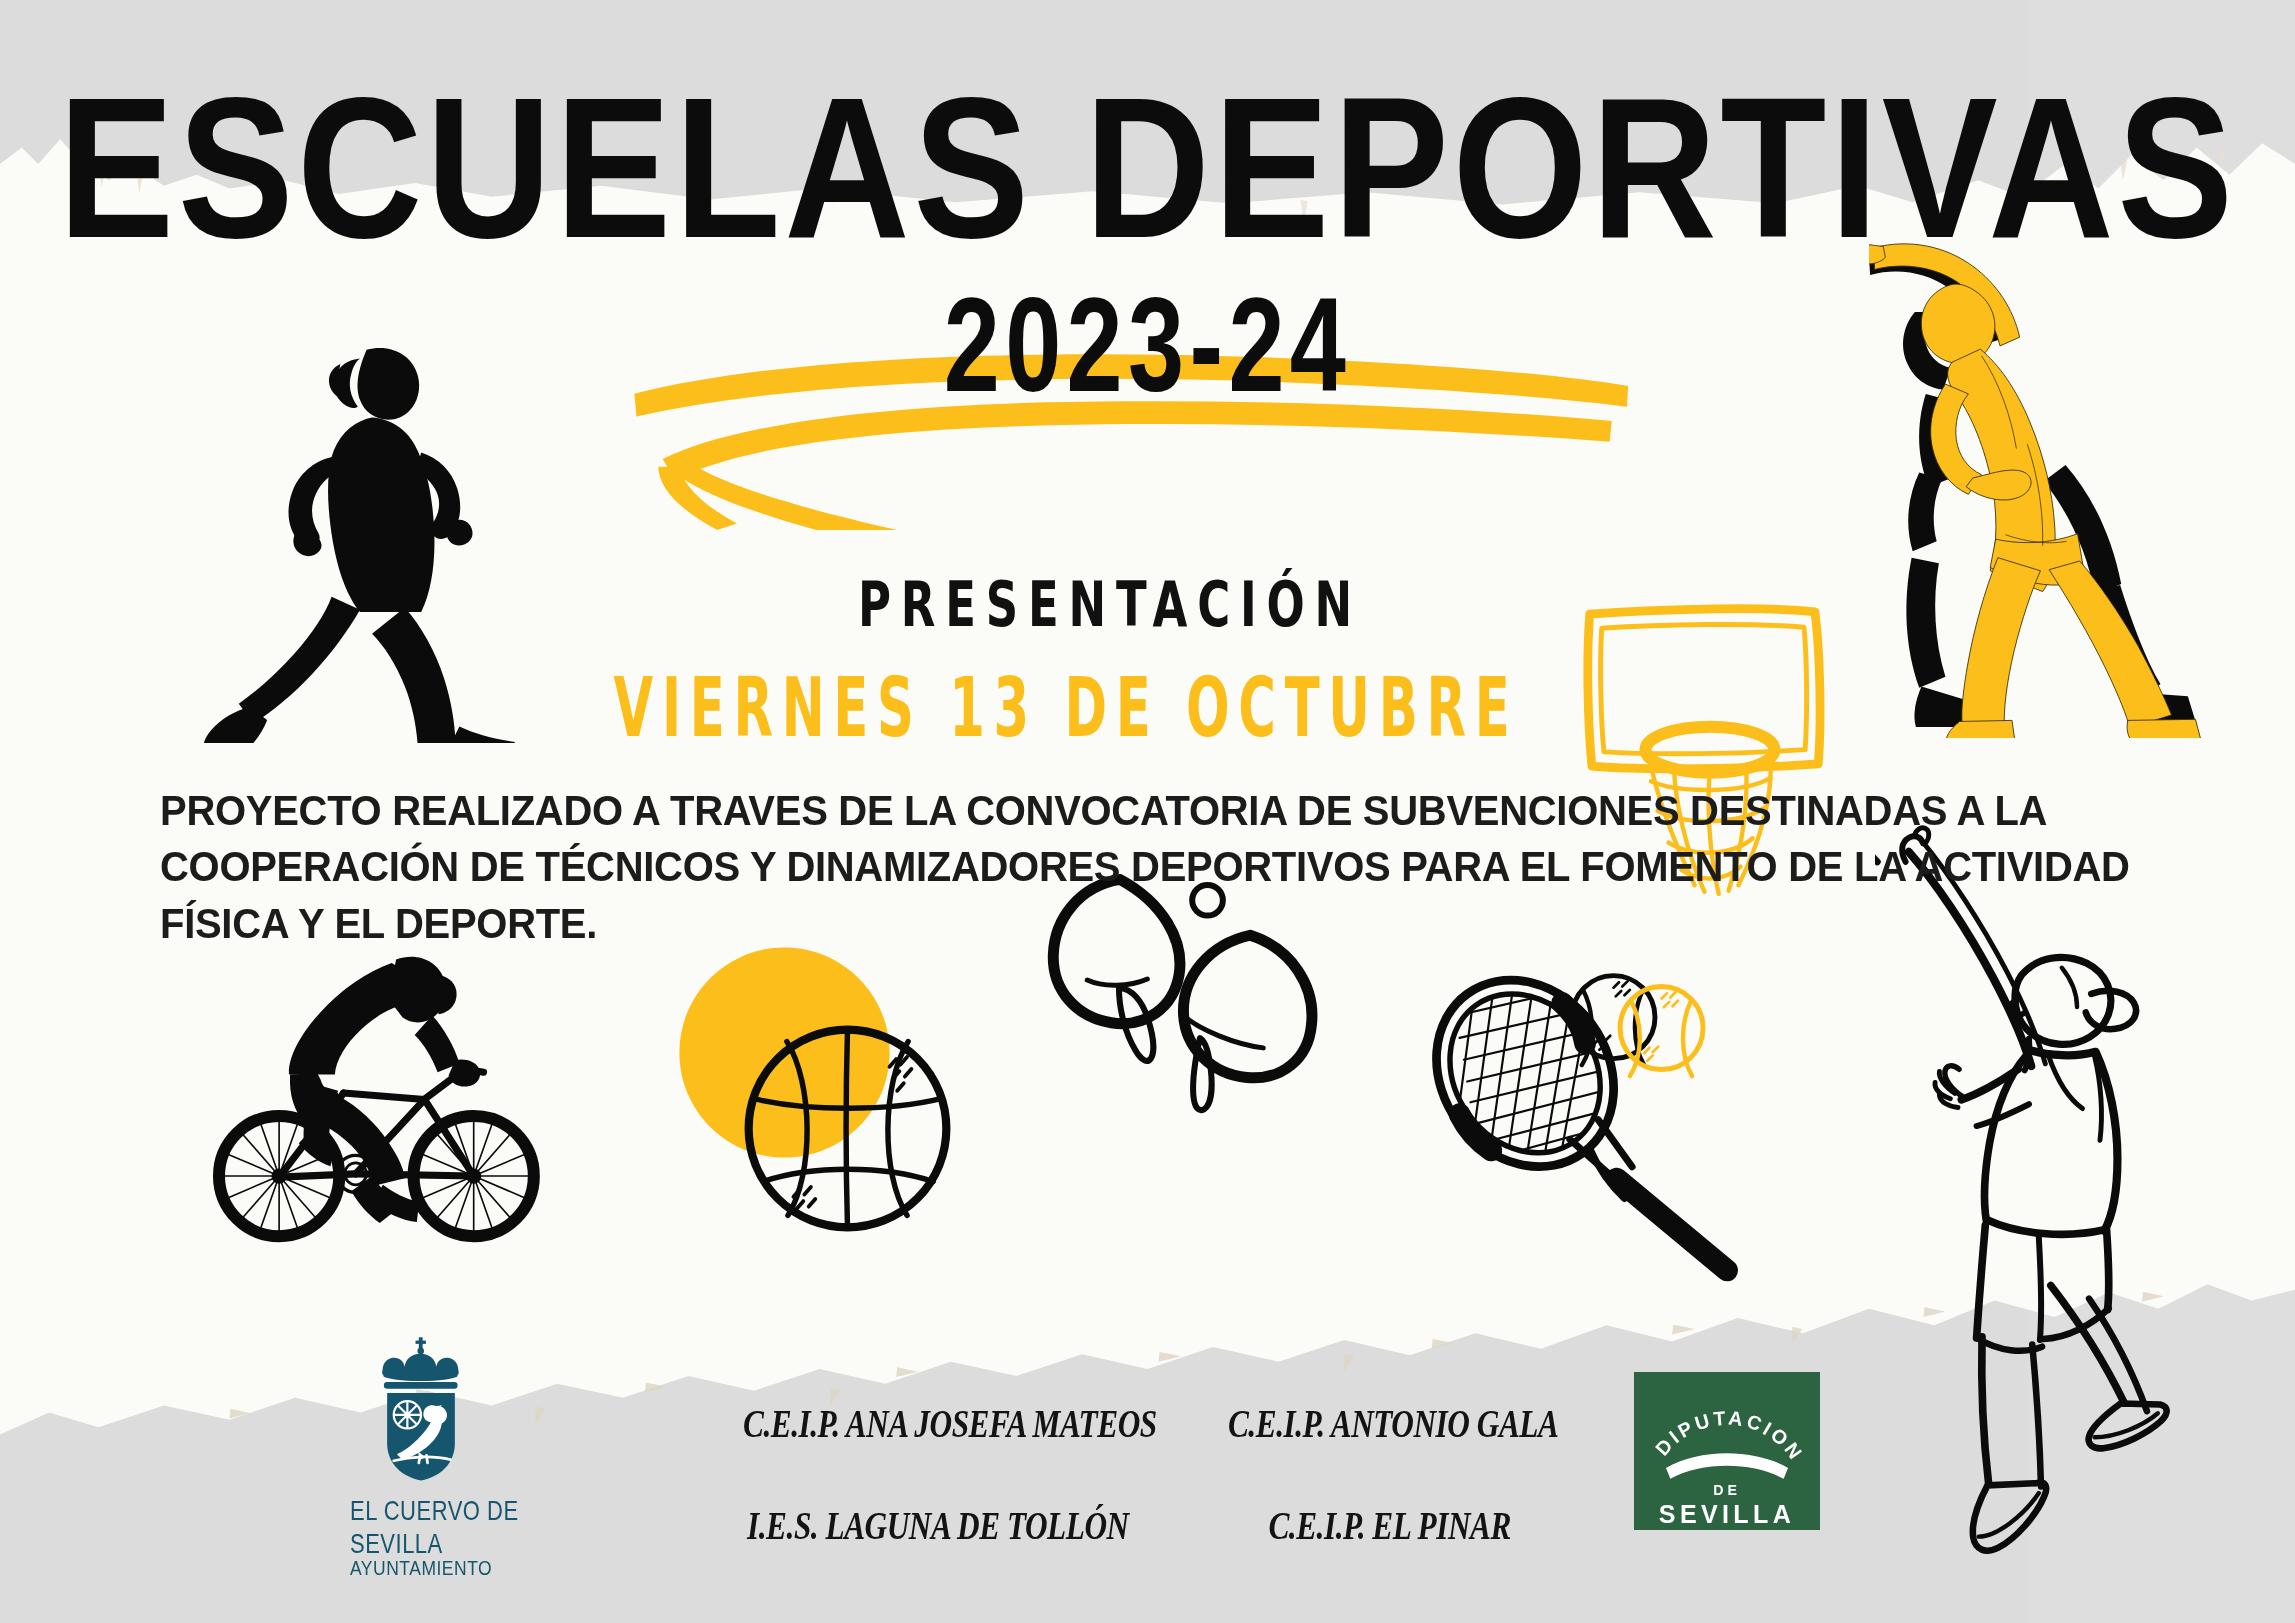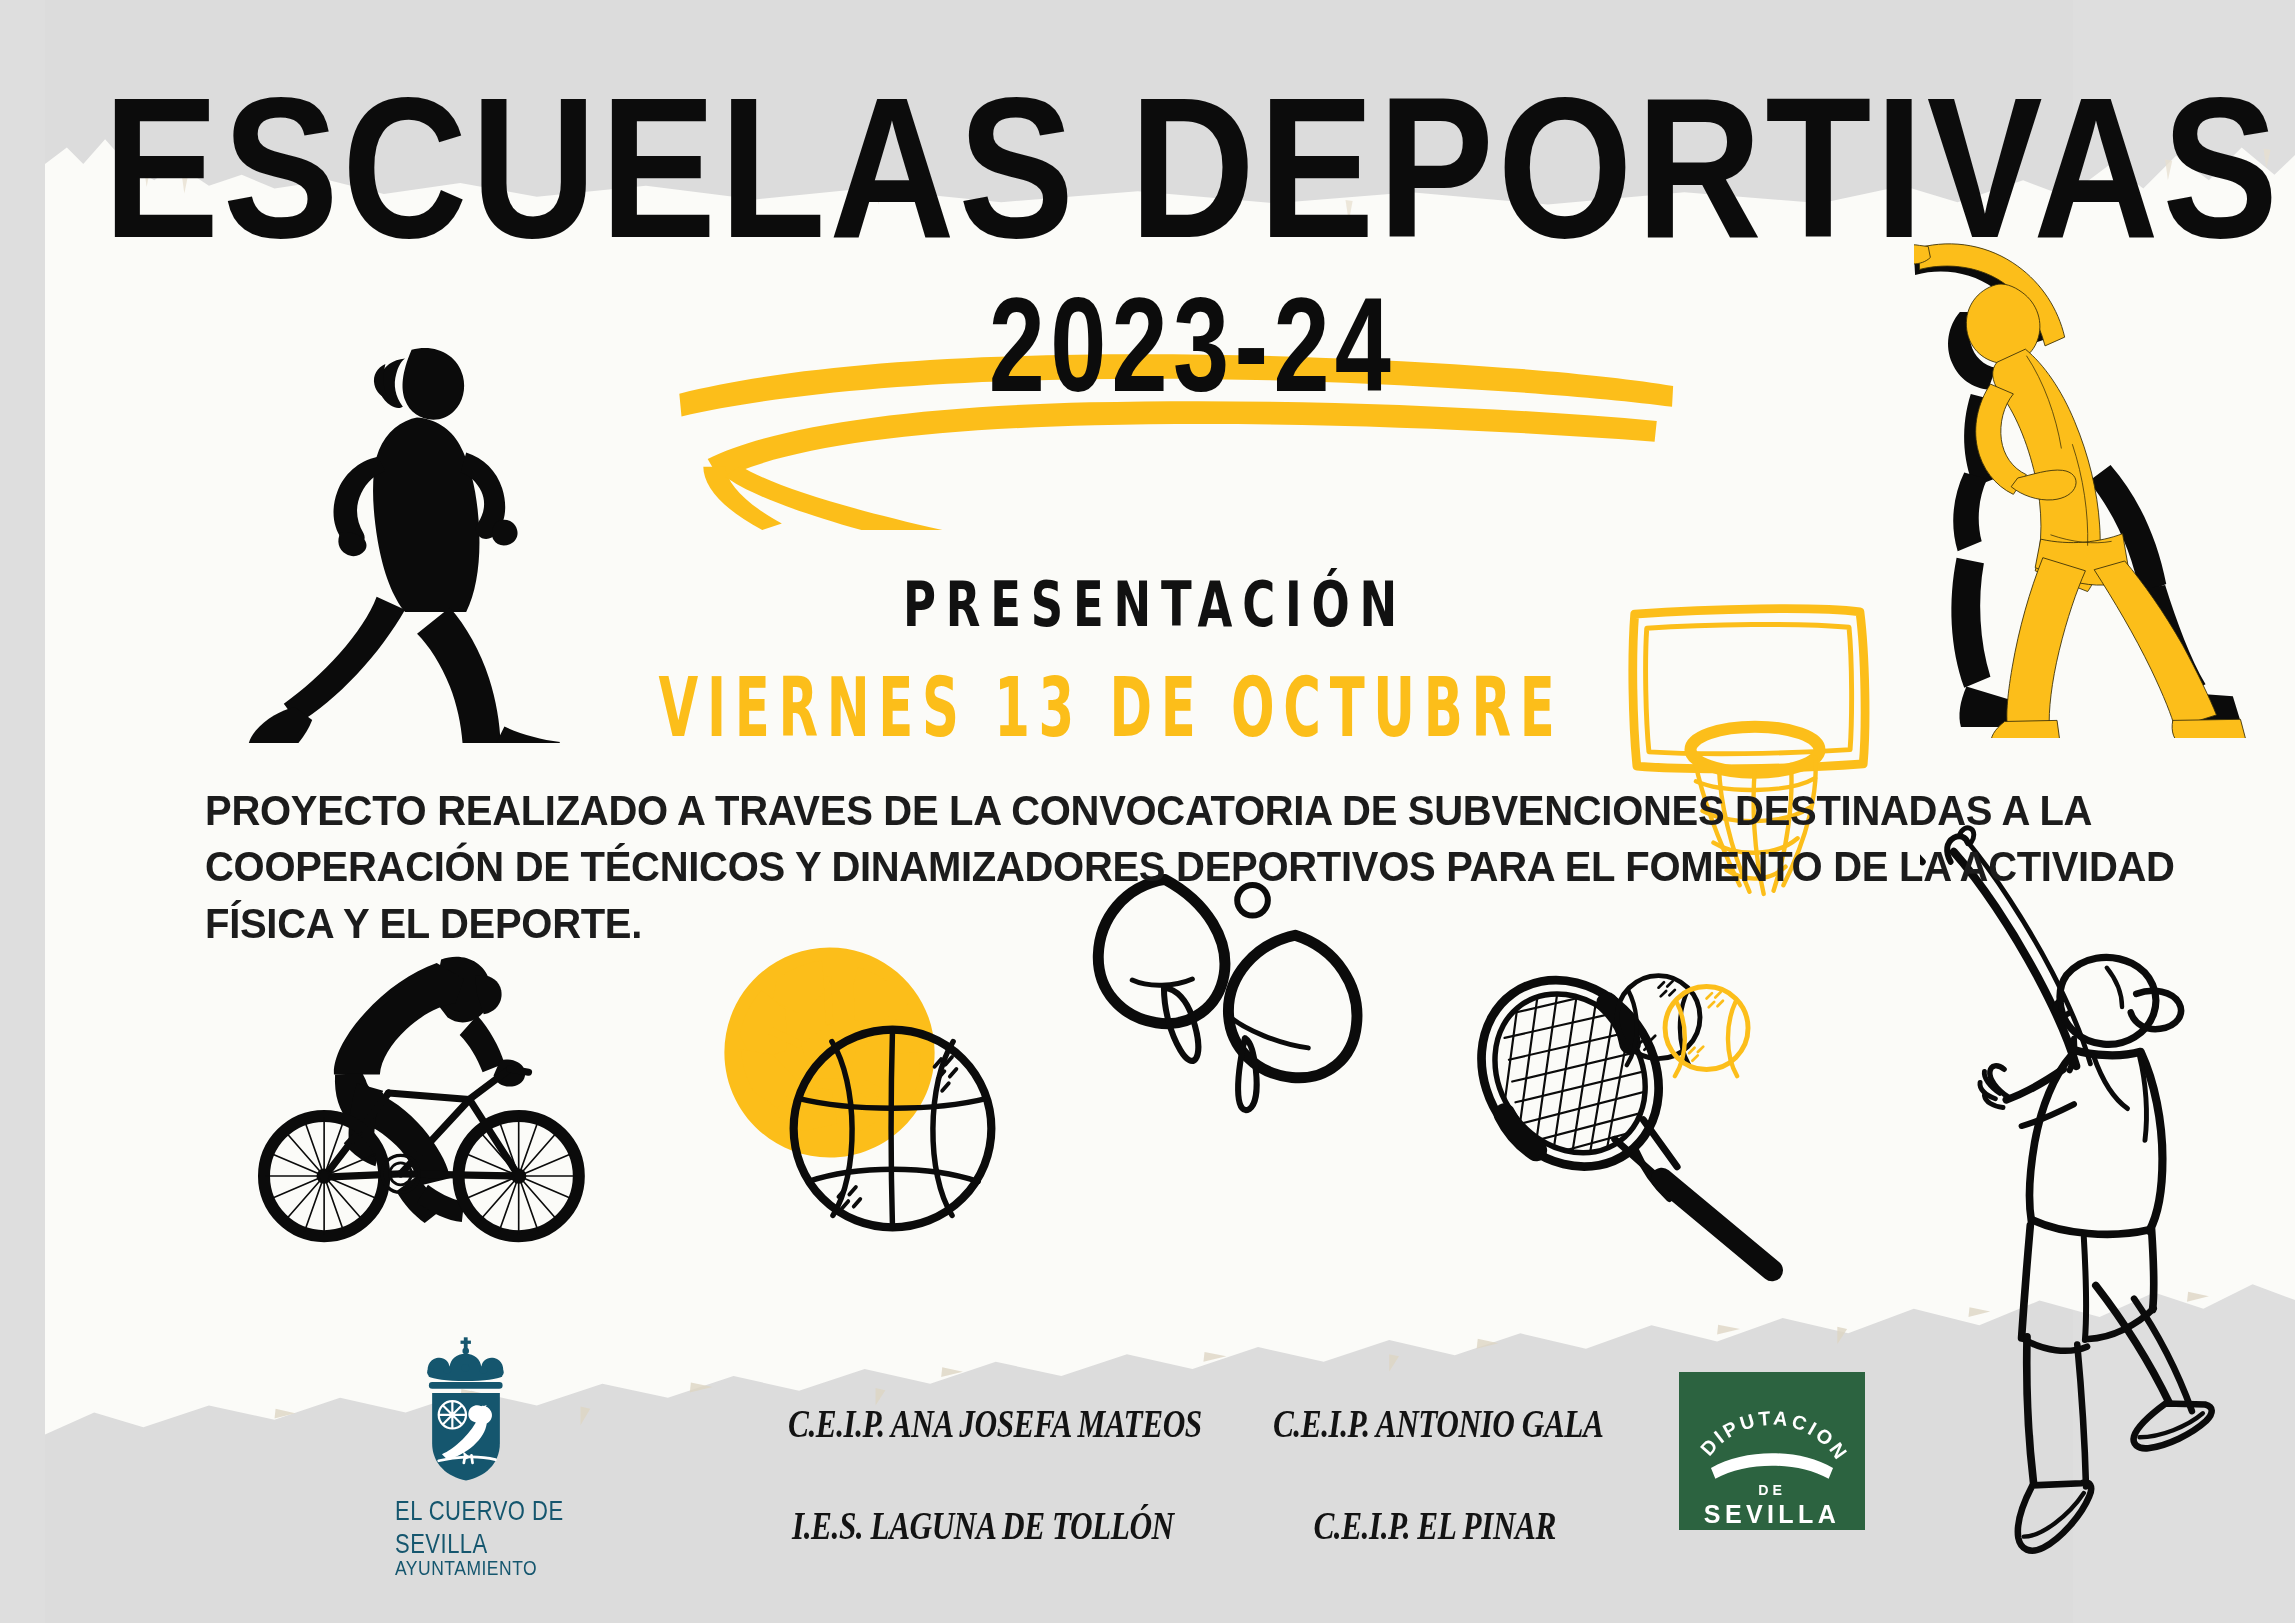--- a/index.html
+++ b/index.html
@@ -1,21 +1,21 @@
 <!DOCTYPE html>
 <html style="font-size:8.7px"><head>
 <meta charset="utf-8">
 <style>
   html,body{margin:0;padding:0;}
   body{
     width:2295px;height:1623px;overflow:hidden;position:relative;
     background:#dedede;
     font-family:"Liberation Sans", sans-serif;
   }
-  .stage{position:absolute;inset:0;width:2028px;height:1623px;margin-left:45px;}
+  .stage{position:absolute;inset:0;width:2028px;height:1623px;}
 
   
   .bg-grey{position:absolute;inset:0;background:#dcdcdc;}
   .paper{position:absolute;left:0;top:0;width:2295px;height:1623px;}
 
   
   .title-block{position:absolute;left:0;top:77px;width:2295px;text-align:center;}
   .title-main{
     font-family:"Liberation Sans Narrow","Liberation Sans",sans-serif;
     font-weight:700;font-size:164px;line-height:0.92;letter-spacing:3.3px;

